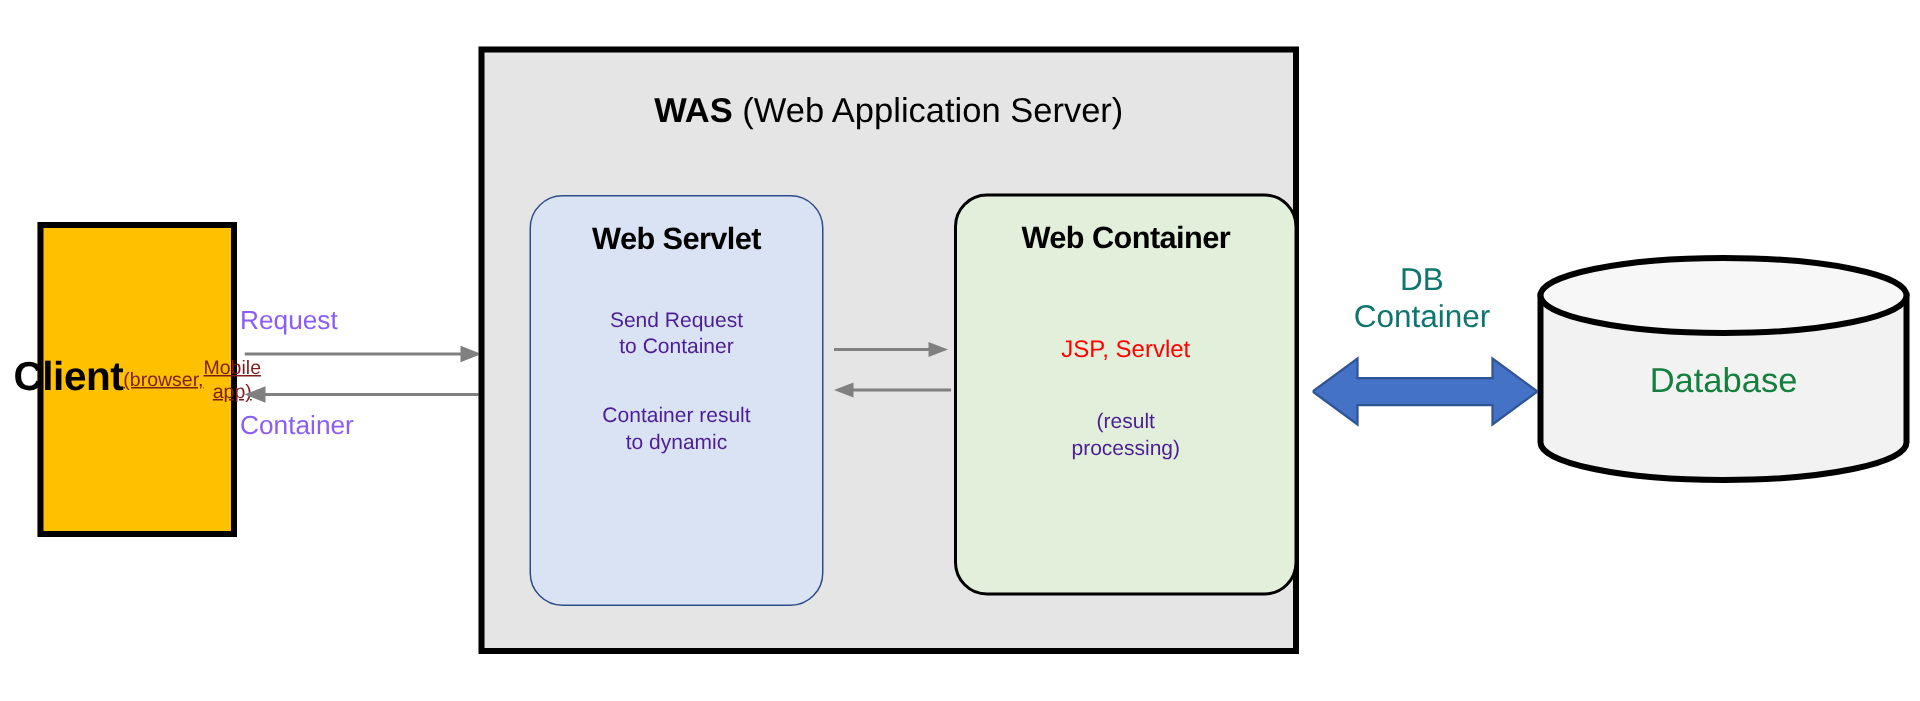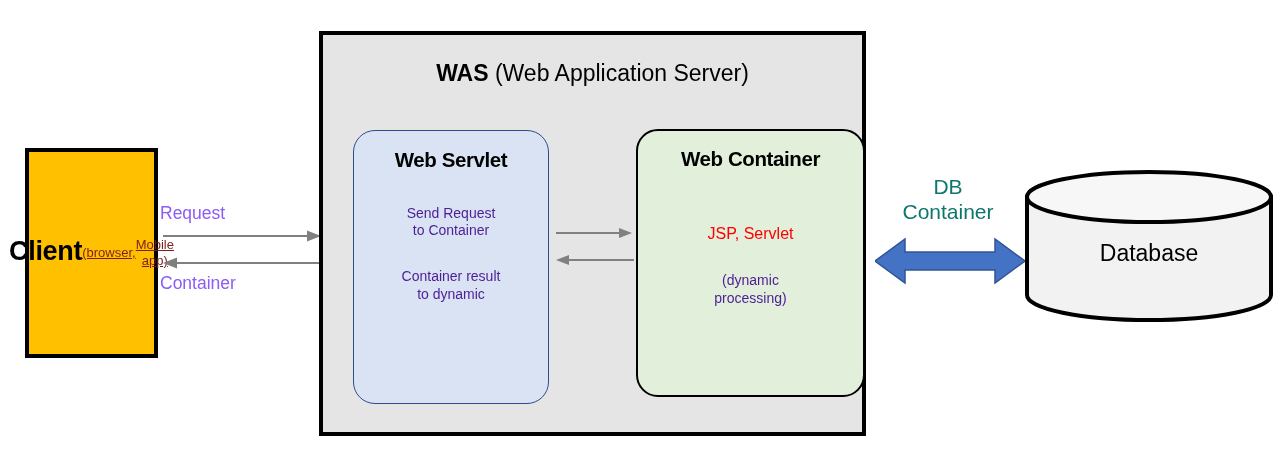--- a/index.html
+++ b/index.html
@@ -158,21 +158,21 @@
   #database .db-text {
     position: absolute;
     left: 0;
     top: 0;
     width: 250px;
     height: 152px;
     display: flex;
     align-items: center;
     justify-content: center;
     font-size: 23px;
-    color: #000000;
+    color: #15803d;
     padding-top: 14px;
     box-sizing: border-box;
   }
 </style>
 </head>
 <body>
 
 <div id="canvas">
 
   <div id="client-box">
@@ -204,21 +204,21 @@
     <div class="box-title">Web Servlet</div>
     <div class="box-line line-a">Send Request</div>
     <div class="box-line">to Container</div>
     <div class="box-line line-b">Container result</div>
     <div class="box-line">to dynamic</div>
   </div>
 
   <div class="inner-box" id="web-container-box">
     <div class="box-title">Web Container</div>
     <div class="box-line jsp" id="jsp-servlet" style="color: rgb(255, 0, 0);">JSP, Servlet</div>
-    <div class="box-line dyn">(dynamic</div>
+    <div class="box-line dyn">(result</div>
     <div class="box-line">processing)</div>
   </div>
 
   <svg class="h-arrow" style="left:556px; top:226px;" width="78" height="14" viewBox="0 0 78 14">
     <line x1="0" y1="7" x2="66" y2="7" stroke="#808080" stroke-width="2"></line>
     <polygon points="76,7 63,2 63,12" fill="#808080"></polygon>
   </svg>
   <svg class="h-arrow" style="left:556px; top:253px;" width="78" height="14" viewBox="0 0 78 14">
     <line x1="12" y1="7" x2="78" y2="7" stroke="#808080" stroke-width="2"></line>
     <polygon points="0,7 13,2 13,12" fill="#808080"></polygon>

